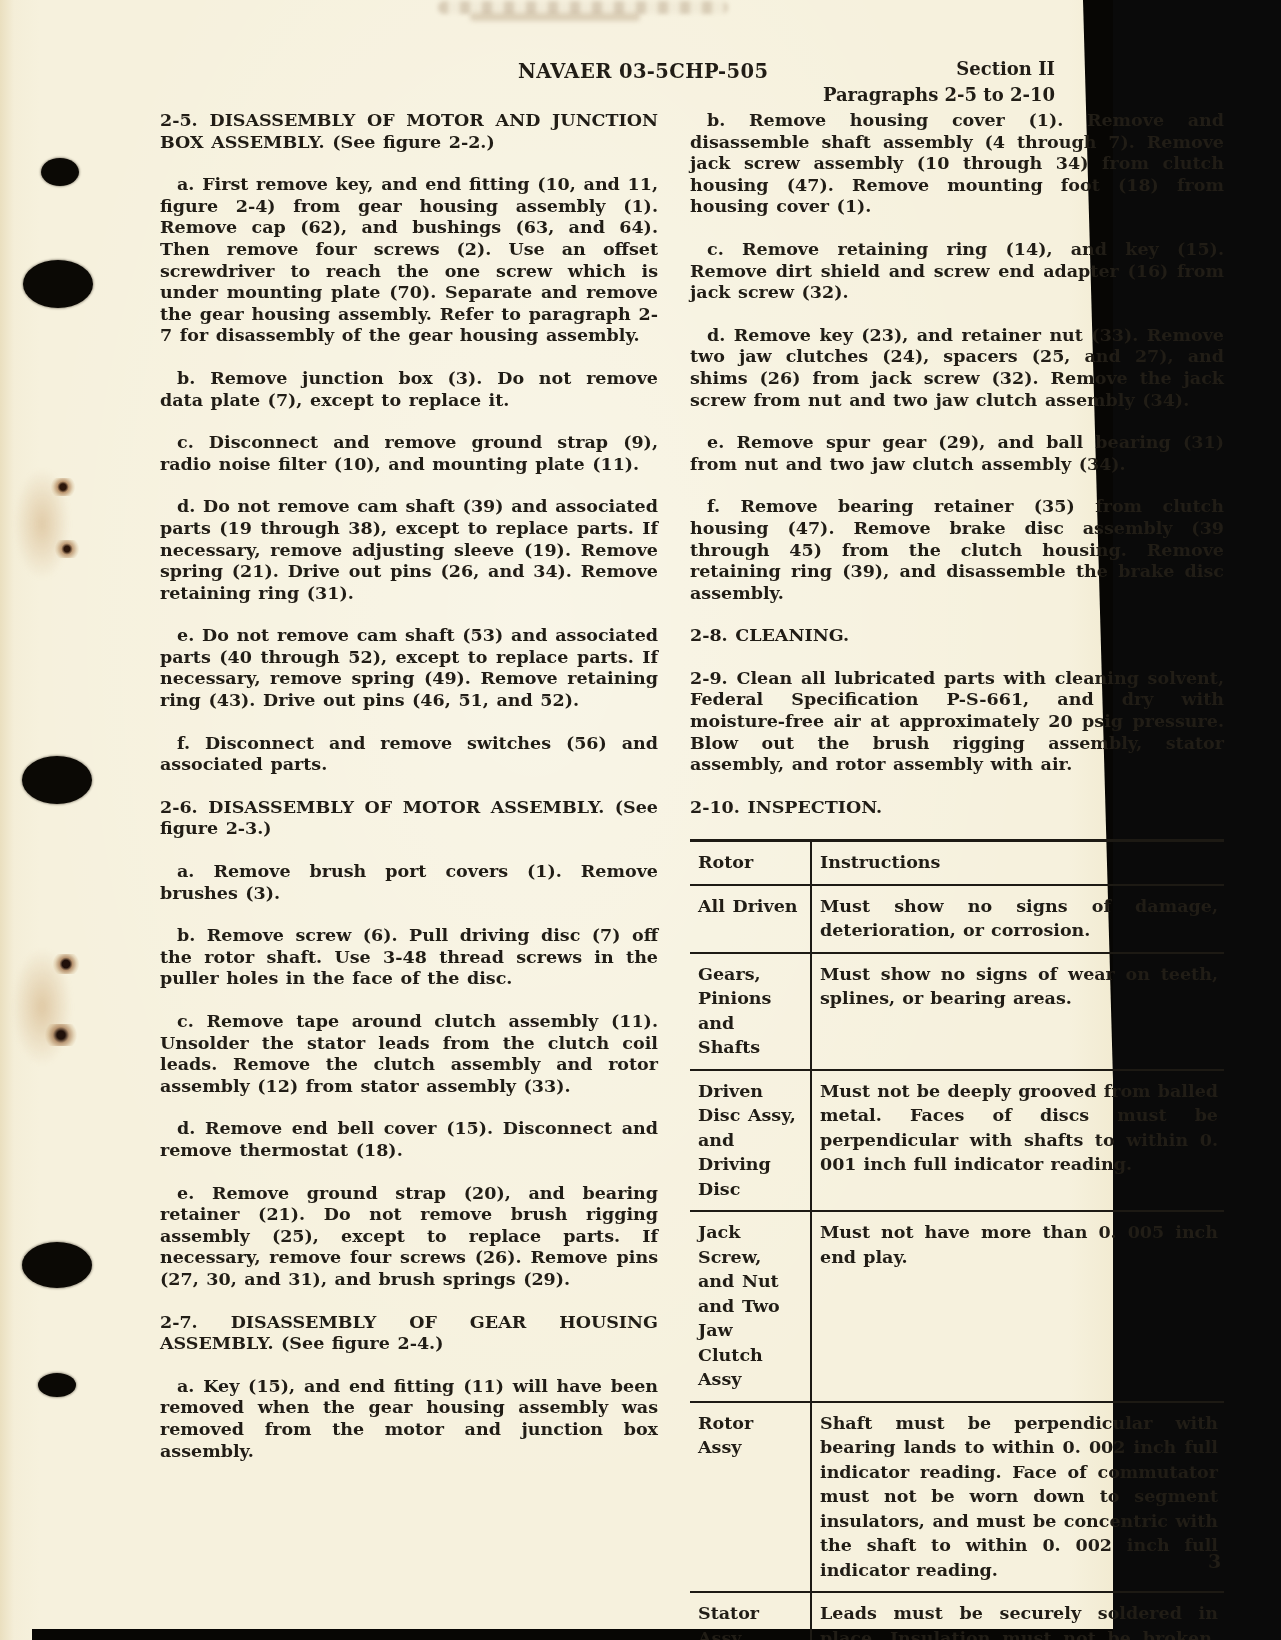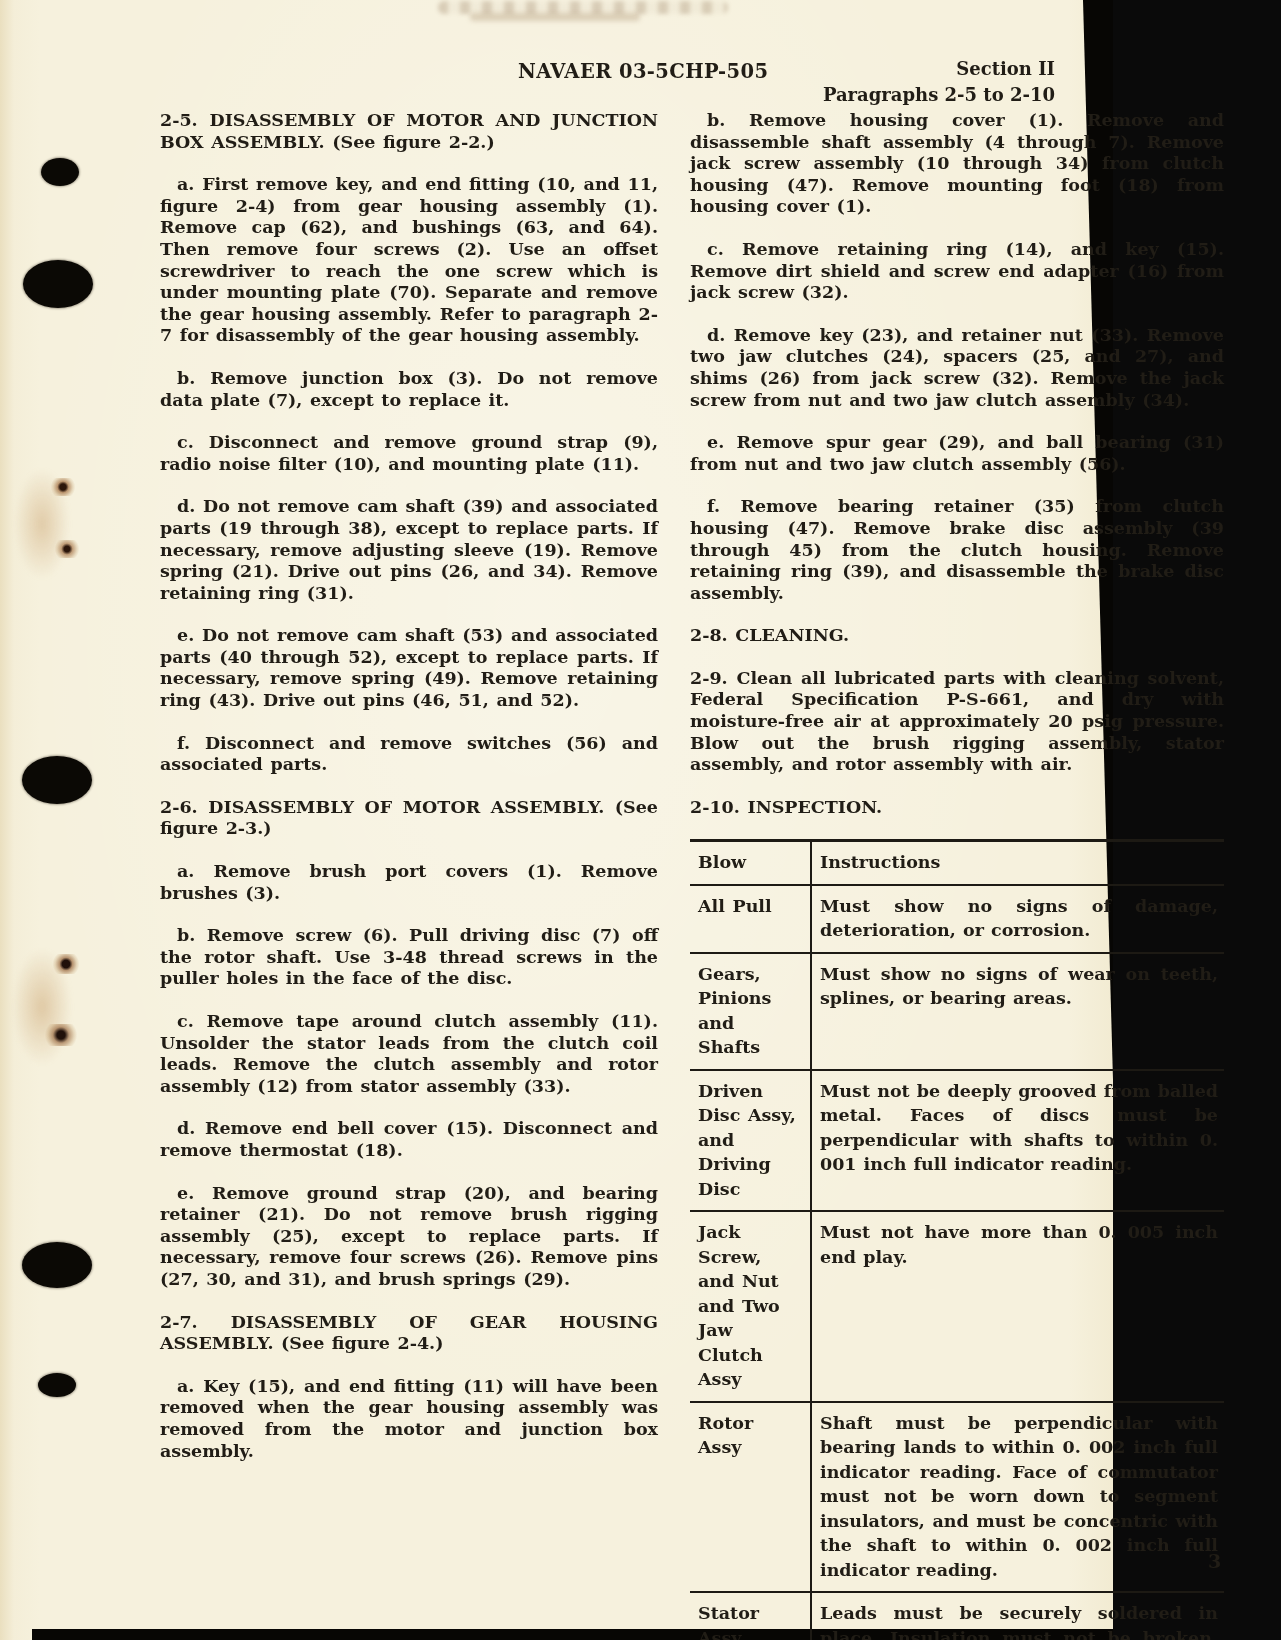--- a/index.html
+++ b/index.html
@@ -132,34 +132,34 @@
     <p class="item">d.  Remove end bell cover (15).  Disconnect and remove thermostat (18).</p>
     <p class="item">e.  Remove ground strap (20), and bearing retainer (21).  Do not remove brush rigging assembly (25), except to replace parts.  If necessary, remove four screws (26).  Remove pins (27, 30, and 31), and brush springs (29).</p>
     <p class="head">2-7.  DISASSEMBLY OF GEAR HOUSING ASSEMBLY. (See figure 2-4.)</p>
     <p class="item">a.  Key (15), and end fitting (11) will have been removed when the gear housing assembly was removed from the motor and junction box assembly.</p>
   </div>
 
   <div class="col col-right">
     <p class="item">b.  Remove housing cover (1).  Remove and disassemble shaft assembly (4 through 7).  Remove jack screw assembly (10 through 34) from clutch housing (47).  Remove mounting foot (18) from housing cover (1).</p>
     <p class="item">c.  Remove retaining ring (14), and key (15).  Remove dirt shield and screw end adapter (16) from jack screw (32).</p>
     <p class="item">d.  Remove key (23), and retainer nut (33).  Remove two jaw clutches (24), spacers (25, and 27), and shims (26) from jack screw (32).  Remove the jack screw from nut and two jaw clutch assembly (34).</p>
-    <p class="item">e.  Remove spur gear (29), and ball bearing (31) from nut and two jaw clutch assembly (56).</p>
+    <p class="item">e.  Remove spur gear (29), and ball bearing (31) from nut and two jaw clutch assembly (34).</p>
     <p class="item">f.  Remove bearing retainer (35) from clutch housing (47).  Remove brake disc assembly (39 through 45) from the clutch housing.  Remove retaining ring (39), and disassemble the brake disc assembly.</p>
     <p class="head gap-lg">2-8.  CLEANING.</p>
     <p class="head">2-9.  Clean all lubricated parts with cleaning solvent, Federal Specification P-S-661, and dry with moisture-free air at approximately 20 psig pressure.  Blow out the brush rigging assembly, stator assembly, and rotor assembly with air.</p>
     <p class="head gap-lg">2-10.  INSPECTION.</p>
 
     <table class="insp">
       <tbody>
           <tr>
-        <td class="c-item">Blow</td>
+        <td class="c-item">Rotor</td>
         <td class="c-instr">Instructions</td>
       </tr>
       <tr>
-        <td class="c-item">All Pull</td>
+        <td class="c-item">All Driven</td>
         <td class="c-instr">Must show no signs of damage, deterioration, or corrosion.</td>
       </tr>
       <tr>
         <td class="c-item">Gears, Pinions and Shafts</td>
         <td class="c-instr">Must show no signs of wear on teeth, splines, or bearing areas.</td>
       </tr>
       <tr>
         <td class="c-item">Driven Disc Assy, and Driving Disc</td>
         <td class="c-instr">Must not be deeply grooved from balled metal.  Faces of discs must be perpendicular with shafts to within 0. 001 inch full indicator reading.</td>
       </tr>

